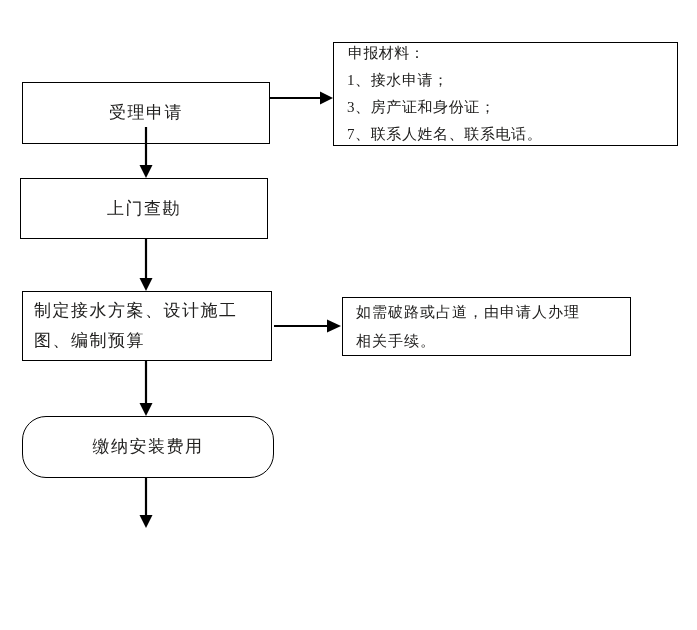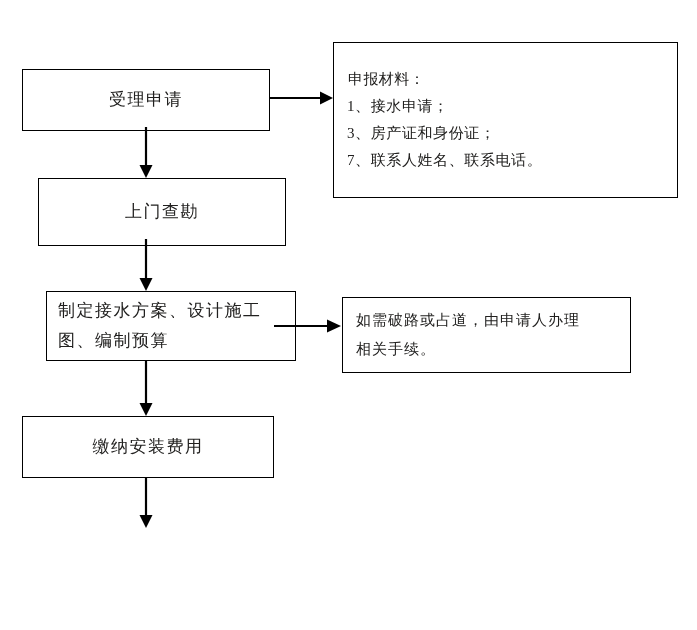--- a/index.html
+++ b/index.html
@@ -79,81 +79,81 @@
   .connector svg {
     display: block;
     overflow: visible;
   }
 </style>
 </head>
 <body>
 
 <div id="canvas">
 
-  <div class="node" style="left:22px; top:69px; width:248px; height:62px;">
+  <div class="node" style="left:22px; top:82px; width:248px; height:62px;">
     <span class="label">受理申请</span>
   </div>
 
-  <div class="note" style="left:333px; top:42px; width:345px; height:156px;">
+  <div class="note" style="left:333px; top:42px; width:345px; height:104px;">
     <span class="note-line heading">申报材料：</span>
     <span class="note-line">1、接水申请；</span>
     <span class="note-line">3、房产证和身份证；</span>
     <span class="note-line">7、联系人姓名、联系电话。</span>
   </div>
 
   <div class="connector" style="left:270px; top:88px; width:64px; height:20px;">
     <svg width="64" height="20" viewBox="0 0 64 20" aria-hidden="true">
       <line x1="0" y1="10" x2="53" y2="10" stroke="#000000" stroke-width="2.2"></line>
       <polygon points="50,3.5 63,10 50,16.5" fill="#000000"></polygon>
     </svg>
   </div>
 
   <div class="connector" style="left:136px; top:127px; width:20px; height:52px;">
     <svg width="20" height="52" viewBox="0 0 20 52" aria-hidden="true">
       <line x1="10" y1="0" x2="10" y2="41" stroke="#000000" stroke-width="2.2"></line>
       <polygon points="3.5,38 16.5,38 10,51" fill="#000000"></polygon>
     </svg>
   </div>
 
-  <div class="node" style="left:38px; top:178px; width:248px; height:68px;">
+  <div class="node" style="left:20px; top:178px; width:248px; height:61px;">
     <span class="label">上门查勘</span>
   </div>
 
   <div class="connector" style="left:136px; top:239px; width:20px; height:53px;">
     <svg width="20" height="53" viewBox="0 0 20 53" aria-hidden="true">
       <line x1="10" y1="0" x2="10" y2="42" stroke="#000000" stroke-width="2.2"></line>
       <polygon points="3.5,39 16.5,39 10,52" fill="#000000"></polygon>
     </svg>
   </div>
 
-  <div class="node align-left" style="left:22px; top:291px; width:250px; height:70px;margin-left:24px;">
+  <div class="node align-left" style="left:22px; top:291px; width:250px; height:70px;">
     <span class="label">制定接水方案、设计施工
 图、编制预算</span>
   </div>
 
-  <div class="note wrap" style="left:342px; top:297px; width:289px; height:76px;">
+  <div class="note wrap" style="left:342px; top:297px; width:289px; height:59px;">
     <span class="note-line">如需破路或占道，由申请人办理
 相关手续。</span>
   </div>
 
   <div class="connector" style="left:274px; top:316px; width:68px; height:20px;">
     <svg width="68" height="20" viewBox="0 0 68 20" aria-hidden="true">
       <line x1="0" y1="10" x2="56" y2="10" stroke="#000000" stroke-width="2.2"></line>
       <polygon points="53,3.5 67,10 53,16.5" fill="#000000"></polygon>
     </svg>
   </div>
 
   <div class="connector" style="left:136px; top:361px; width:20px; height:56px;">
     <svg width="20" height="56" viewBox="0 0 20 56" aria-hidden="true">
       <line x1="10" y1="0" x2="10" y2="45" stroke="#000000" stroke-width="2.2"></line>
       <polygon points="3.5,42 16.5,42 10,55" fill="#000000"></polygon>
     </svg>
   </div>
 
-  <div class="node" style="left:22px; top:416px; width:252px; height:62px;">
+  <div class="node" style="left:22px; top:416px; width:252px; height:62px;border-radius:24px;">
     <span class="label">缴纳安装费用</span>
   </div>
 
   <div class="connector" style="left:136px; top:478px; width:20px; height:51px;">
     <svg width="20" height="51" viewBox="0 0 20 51" aria-hidden="true">
       <line x1="10" y1="0" x2="10" y2="40" stroke="#000000" stroke-width="2.2"></line>
       <polygon points="3.5,37 16.5,37 10,50" fill="#000000"></polygon>
     </svg>
   </div>
 

